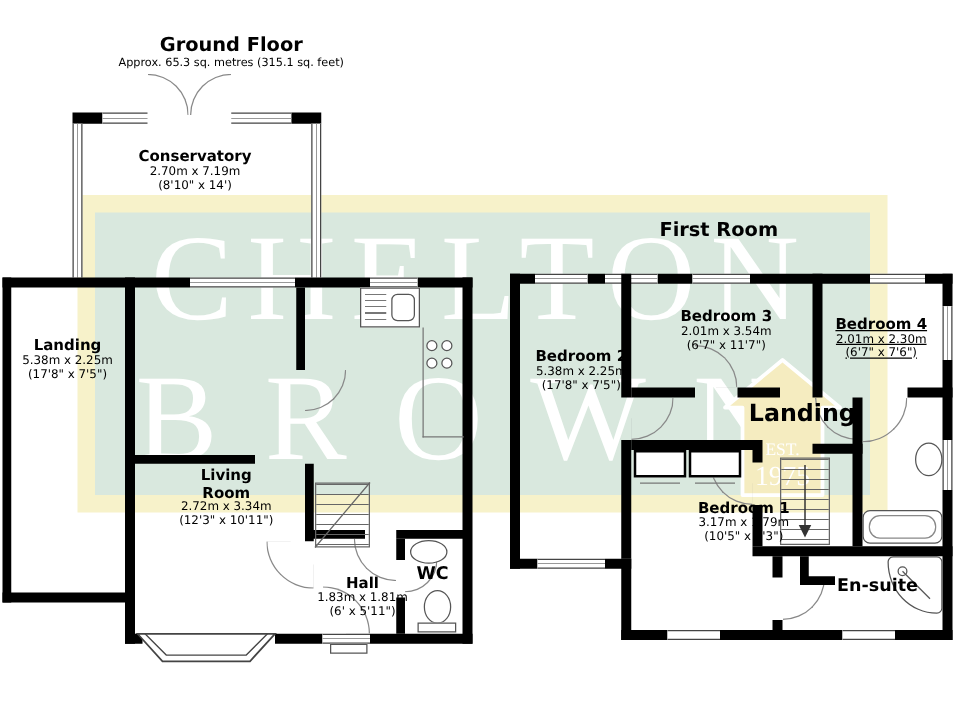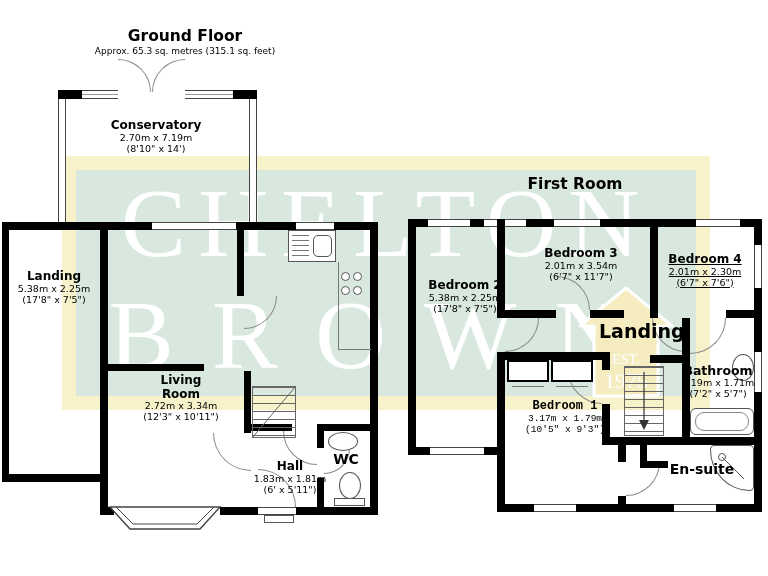--- a/index.html
+++ b/index.html
@@ -231,26 +231,21 @@
       <div class="rd">(6'7" x 11'7")</div>
     </div>
     <div class="lbl" style="left:646px;top:253px;width:118px;text-decoration:underline;">
       <div class="rn">Bedroom 4</div>
       <div class="rd">2.01m x 2.30m</div>
       <div class="rd">(6'7" x 7'6")</div>
     </div>
     <div class="lbl" style="left:599px;top:321px;width:80px;">
       <div class="rn" style="font-size:19px;">Landing</div>
     </div>
-    <div class="lbl" style="left:668px;top:364px;width:100px;">
-      <div class="rn" style="font-size:12.5px;">Bathroom</div>
-      <div class="rd">2.19m x 1.71m</div>
-      <div class="rd">(7'2" x 5'7")</div>
-    </div>
-    <div class="lbl" style="left:506px;top:400px;width:118px;font-family:Liberation Mono, monospace;">
+    <div class="lbl" style="left:536px;top:400px;width:118px;">
       <div class="rn">Bedroom 1</div>
       <div class="rd">3.17m x 1.79m</div>
       <div class="rd">(10'5" x 9'3")</div>
     </div>
     <div class="lbl" style="left:652px;top:462px;width:100px;">
       <div class="rn" style="font-size:14px;">En-suite</div>
     </div>
   </div>
 
 </div>

